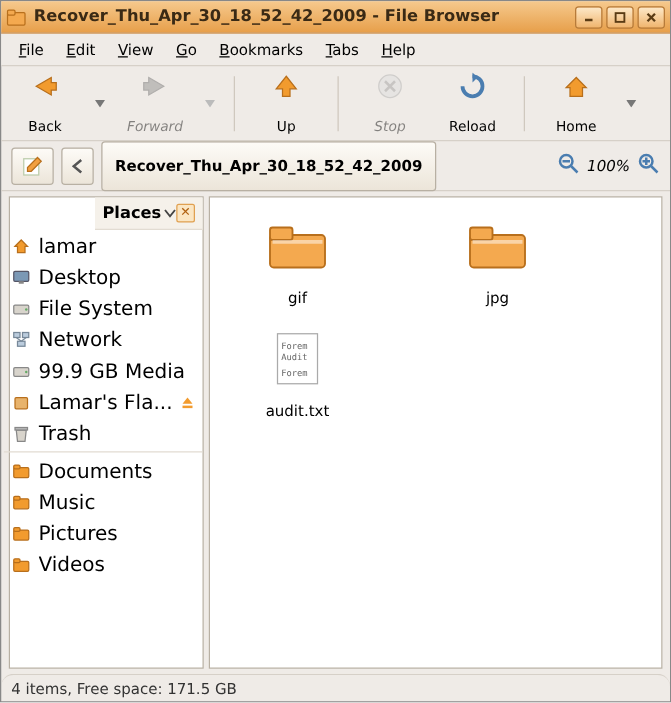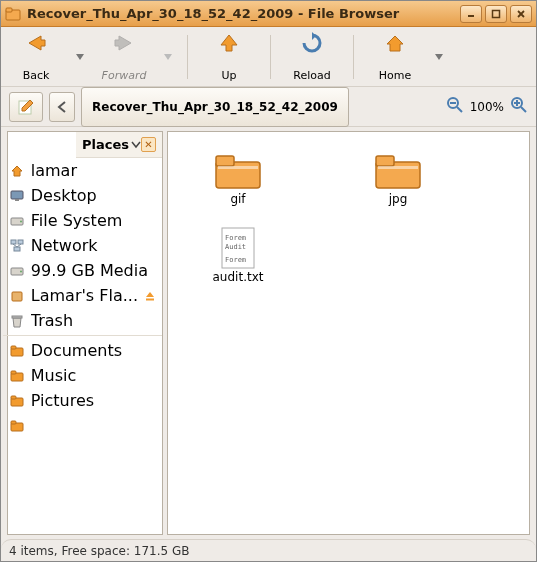--- a/index.html
+++ b/index.html
@@ -17,37 +17,37 @@
 .toolbar { height: 60px; display: flex; align-items: center; padding: 4px 6px; gap: 8px; border-bottom: 1px solid #d6d0c8; }
 .tbtn { display: flex; flex-direction: column; align-items: center; justify-content: center; width: 58px; height: 52px; cursor: pointer; border-radius: 3px; }
 .tbtn .lbl { font-size: 11px; margin-top: 15px; }
 .tbtn.disabled { opacity: 0.45; cursor: default; font-style: italic; }
 .tmenu { width: 14px; height: 52px; display: flex; align-items: center; justify-content: center; cursor: pointer; }
 .sep { width: 1px; height: 44px; background: #cfc8be; margin: 0 4px; }
 .locbar { height: 40px; display: flex; align-items: center; padding: 4px 8px; gap: 6px; border-bottom: 1px solid #d6d0c8; }
 .iconbtn { width: 34px; height: 30px; border: 1px solid #b8b0a3; border-radius: 3px; background: linear-gradient(#fdfbf7,#ece5d9); display:flex; align-items:center; justify-content:center; cursor:pointer; }
 .pathchip { height: 40px; border: 1px solid #b8b0a3; border-radius: 3px; background: linear-gradient(#fdfbf7,#ece5d9); padding: 0 10px; display:flex; align-items:center; font-weight:bold; font-size:12px; cursor:pointer; }
 .spacer { flex: 1; }
-.zoom { display: flex; align-items: center; gap: 6px; }
+.zoom { display: flex; align-items: center; gap: 6px; font-style: italic; }
 .content { flex: 1; display: flex; min-height: 0; }
 .sidebar { width: 156px; background: #fff; border: 1px solid #b8b0a3; margin: 4px 0 4px 6px; display:flex; flex-direction:column;align-items:flex-end; }
 .sidehdr { height: 26px; display:flex; align-items:center; padding: 0 6px; border-bottom: 1px solid #e2dcd2; background:#f5f1ea; }
 .sidehdr .t { font-weight:bold; font-size:13px; }
 .sidehdr .chev { margin-left:2px; }
 .sidehdr .close { margin-left:auto; width:15px; height:15px; border:1px solid #e0a050; background:#fbe6c3; display:flex; align-items:center; justify-content:center; cursor:pointer; font-size:10px; color:#b06010; border-radius:2px;}
 .sidelist { flex:1; overflow:auto; }
 .sideitem { height: 25px; display:flex; align-items:center; padding: 0 6px; gap:6px; cursor:pointer; }
 .sideitem .ic { width:16px; height:16px; flex-shrink:0; }
 .sideitem .txt { flex:1; font-size:16px; white-space:nowrap; overflow:hidden; text-overflow:ellipsis; }
 .sideitem .eject { width:12px; height:12px; }
 .divider { height:1px; background:#e2dcd2; margin:2px 0; }
 .iconview { flex:1; background:#fff; border:1px solid #b8b0a3; margin:4px 6px 4px 4px; padding: 16px 20px; display:flex; flex-wrap:wrap; align-content:flex-start; gap: 20px 60px; }
 .fileicon { width: 100px; display:flex; flex-direction:column; align-items:center; cursor:pointer; }
 .fileicon .glyph { width:52px; height:44px; display:flex; align-items:center; justify-content:center; }
-.fileicon .name { margin-top:0; font-size:12px; }
+.fileicon .name { margin-top:13px; font-size:12px; }
 .statusbar { height: 22px; border-top:1px solid #d6d0c8; display:flex; align-items:center; padding: 0 8px; font-size:12px; color:#333;border-radius:10px; }
 </style>
 </head>
 <body>
 
 <div class="window">
 
   <div class="titlebar">
     <span class="app-icon">
       <svg width="16" height="16" viewBox="0 0 16 16">
@@ -69,20 +69,29 @@
         </div>
       <div class="winbtn">
           <svg width="10" height="10">
             <line x1="2" y1="2" x2="8" y2="8" stroke="#5a3b14" stroke-width="1.8"></line>
             <line x1="8" y1="2" x2="2" y2="8" stroke="#5a3b14" stroke-width="1.8"></line>
           </svg>
         </div>
     </div>
   </div>
 
+  <div class="menubar">
+    <div class="menuitem"><span class="ul">F</span><span>ile</span></div>
+    <div class="menuitem"><span class="ul">E</span>dit</div>
+    <div class="menuitem"><span class="ul">V</span>iew</div>
+    <div class="menuitem"><span class="ul">G</span>o</div>
+    <div class="menuitem"><span class="ul">B</span>ookmarks</div>
+    <div class="menuitem"><span class="ul">T</span>abs</div>
+    <div class="menuitem"><span class="ul">H</span>elp</div>
+  </div>
 
   <div class="toolbar">
     <div class="tbtn">
       <svg width="26" height="22">
           <path d="M18 4 L6 11 L18 18 L18 14 L22 14 L22 8 L18 8 Z" fill="#f29b2e" stroke="#b86f1c"></path>
         </svg>
       <span class="lbl">Back</span>
     </div>
     <div class="tmenu">
         <svg width="8" height="6">
@@ -101,20 +110,28 @@
         </svg>
       </div>
     <div class="sep"></div>
     <div class="tbtn">
       <svg width="24" height="22">
           <path d="M12 3 L20 13 L15 13 L15 19 L9 19 L9 13 L4 13 Z" fill="#f29b2e" stroke="#b86f1c"></path>
         </svg>
       <span class="lbl">Up</span>
     </div>
     <div class="sep"></div>
+    <div class="tbtn disabled">
+      <svg width="22" height="22">
+          <circle cx="11" cy="11" r="9" fill="#ddd" stroke="#aaa"></circle>
+          <line x1="7" y1="7" x2="15" y2="15" stroke="#999" stroke-width="2"></line>
+          <line x1="15" y1="7" x2="7" y2="15" stroke="#999" stroke-width="2"></line>
+        </svg>
+      <span class="lbl">Stop</span>
+    </div>
     <div class="tbtn">
       <svg width="22" height="22">
           <path d="M11 3 A8 8 0 1 1 3 11" fill="none" stroke="#4a7db0" stroke-width="3"></path>
           <path d="M11 0 L15 4 L11 8 Z" fill="#4a7db0"></path>
         </svg>
       <span class="lbl">Reload</span>
     </div>
     <div class="sep"></div>
     <div class="tbtn">
       <svg width="24" height="22">
@@ -251,20 +268,21 @@
                 <rect x="2" y="5" width="12" height="8" rx="1" fill="#f29b2e" stroke="#b86f1c"></rect>
                 <rect x="2" y="3" width="5" height="3" rx="1" fill="#f29b2e" stroke="#b86f1c"></rect>
               </svg></span>
           <span class="txt">Pictures</span>
         </div>
         <div class="sideitem">
           <span class="ic"><svg width="16" height="16">
                 <rect x="2" y="5" width="12" height="8" rx="1" fill="#f29b2e" stroke="#b86f1c"></rect>
                 <rect x="2" y="3" width="5" height="3" rx="1" fill="#f29b2e" stroke="#b86f1c"></rect>
               </svg></span>
+          <span class="txt">Videos</span>
         </div>
       </div>
     </div>
 
     <div class="iconview">
       <div class="fileicon">
         <span class="glyph">
             <svg width="52" height="44">
               <rect x="4" y="14" width="44" height="26" rx="3" fill="#f4a94f" stroke="#b86f1c" stroke-width="1.5"></rect>
               <rect x="4" y="8" width="18" height="10" rx="2" fill="#f4a94f" stroke="#b86f1c" stroke-width="1.5"></rect>

